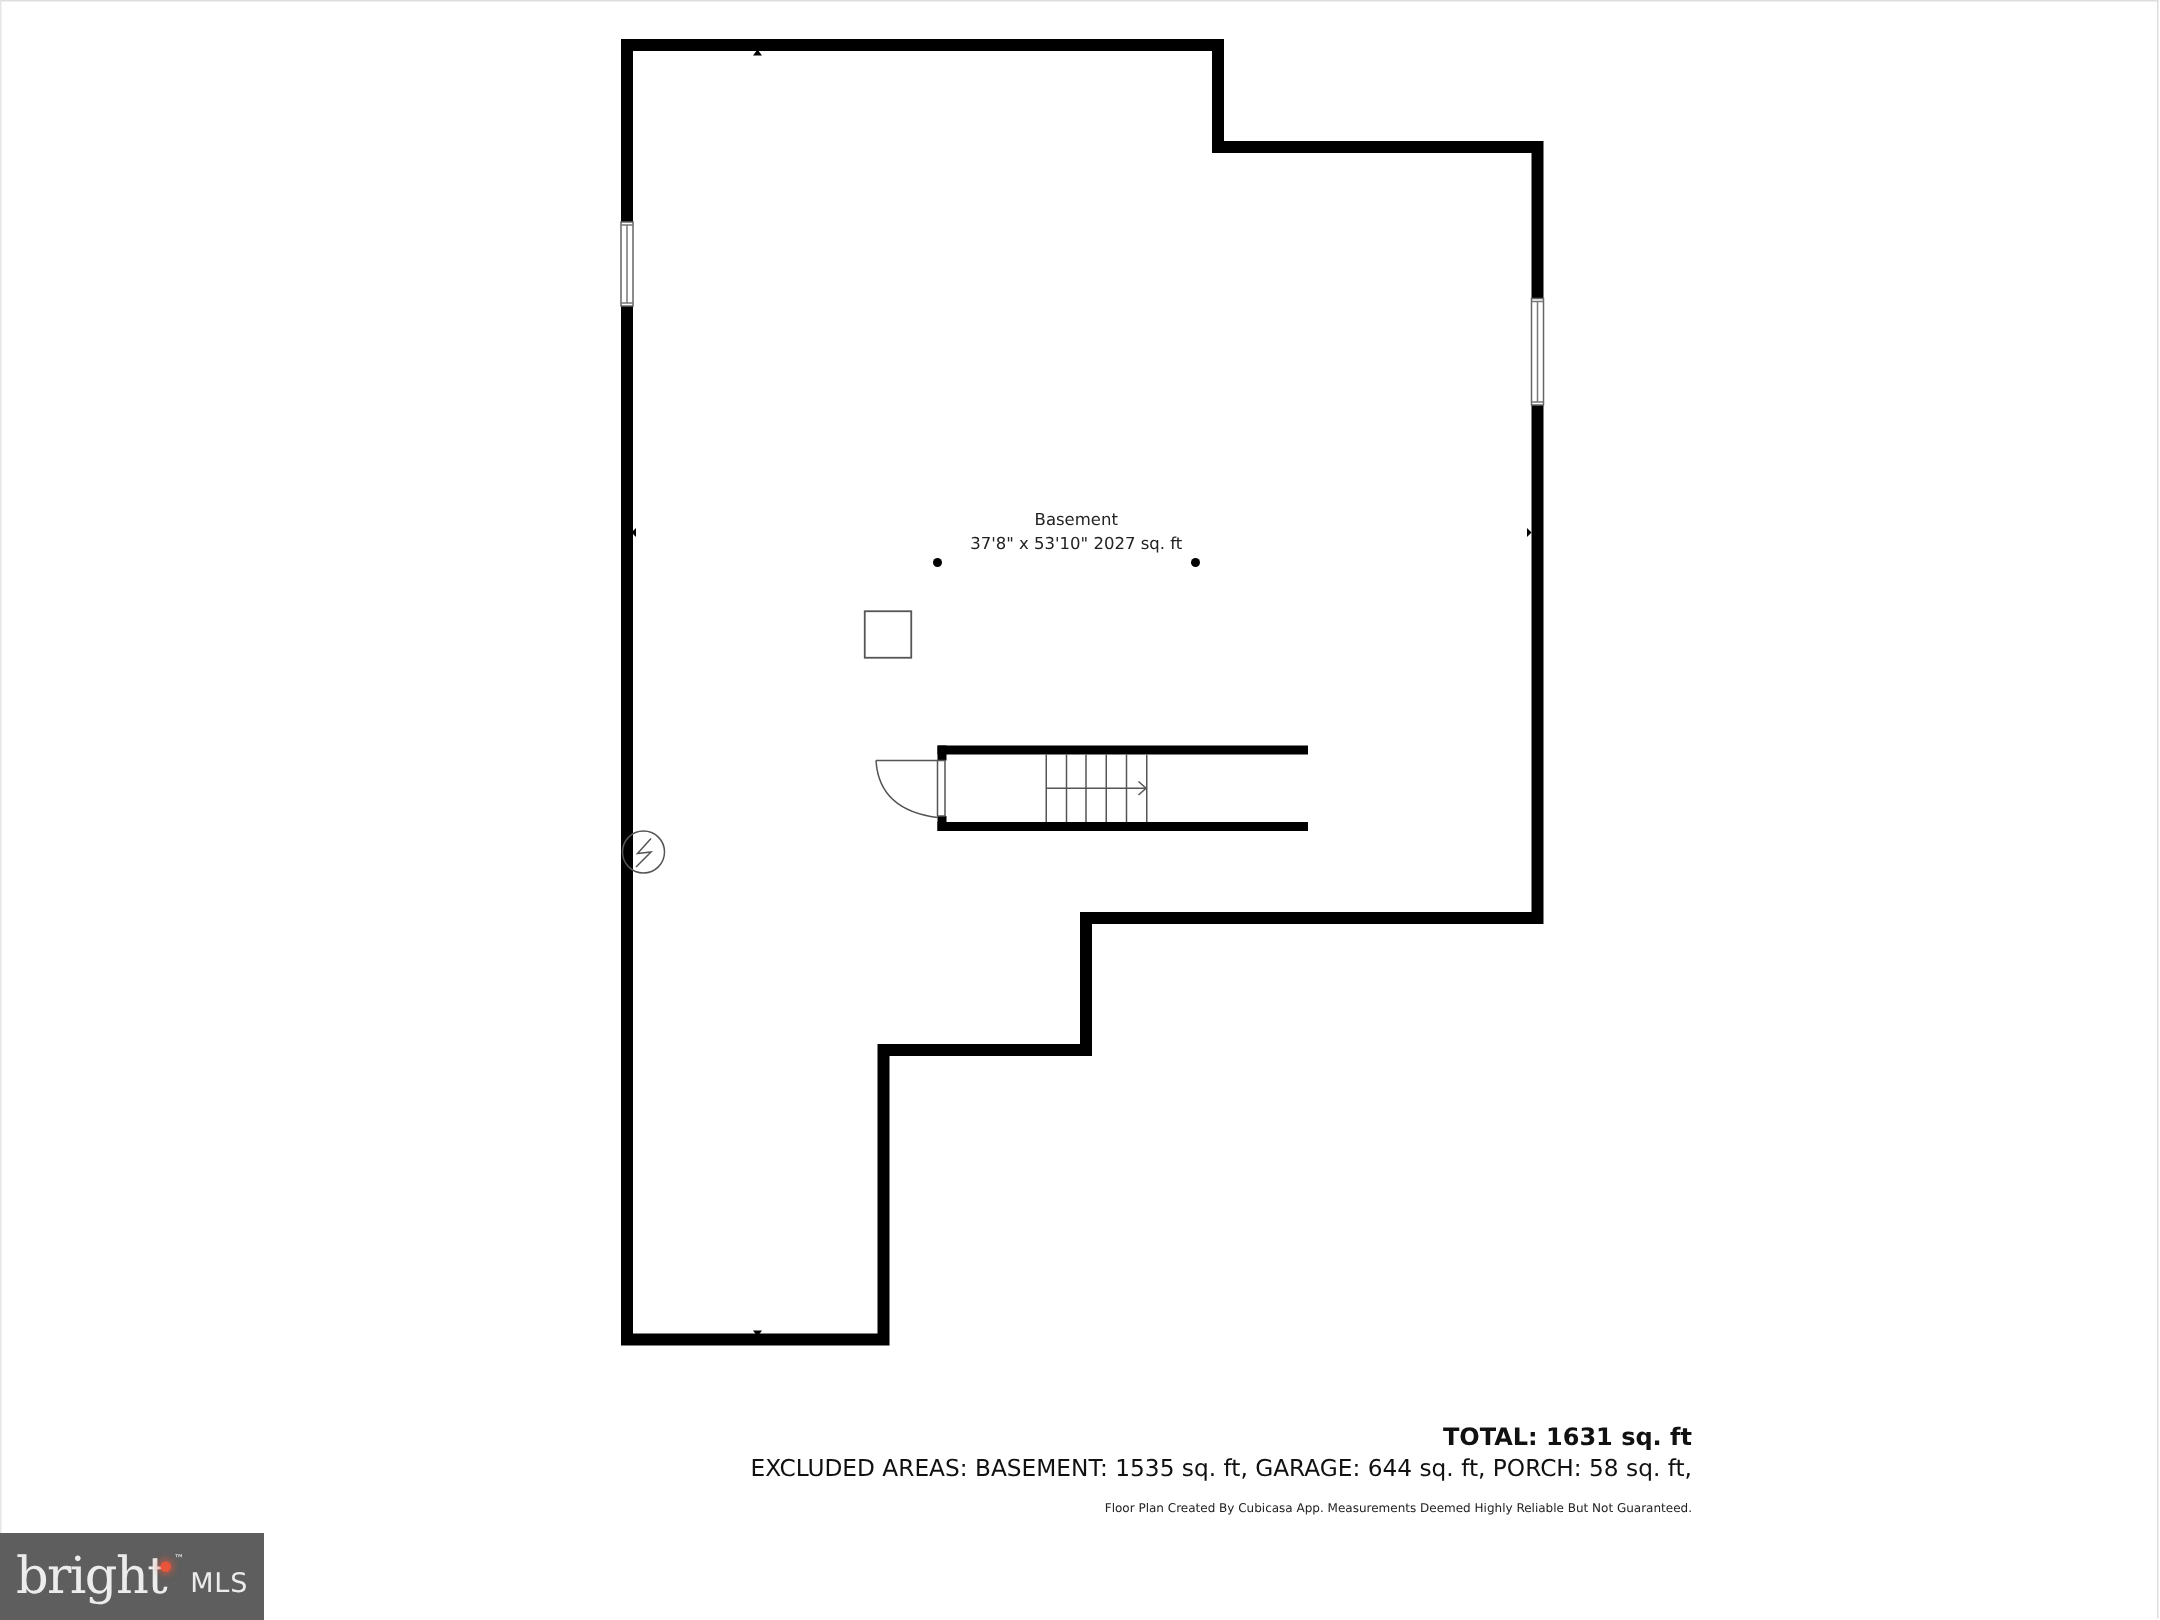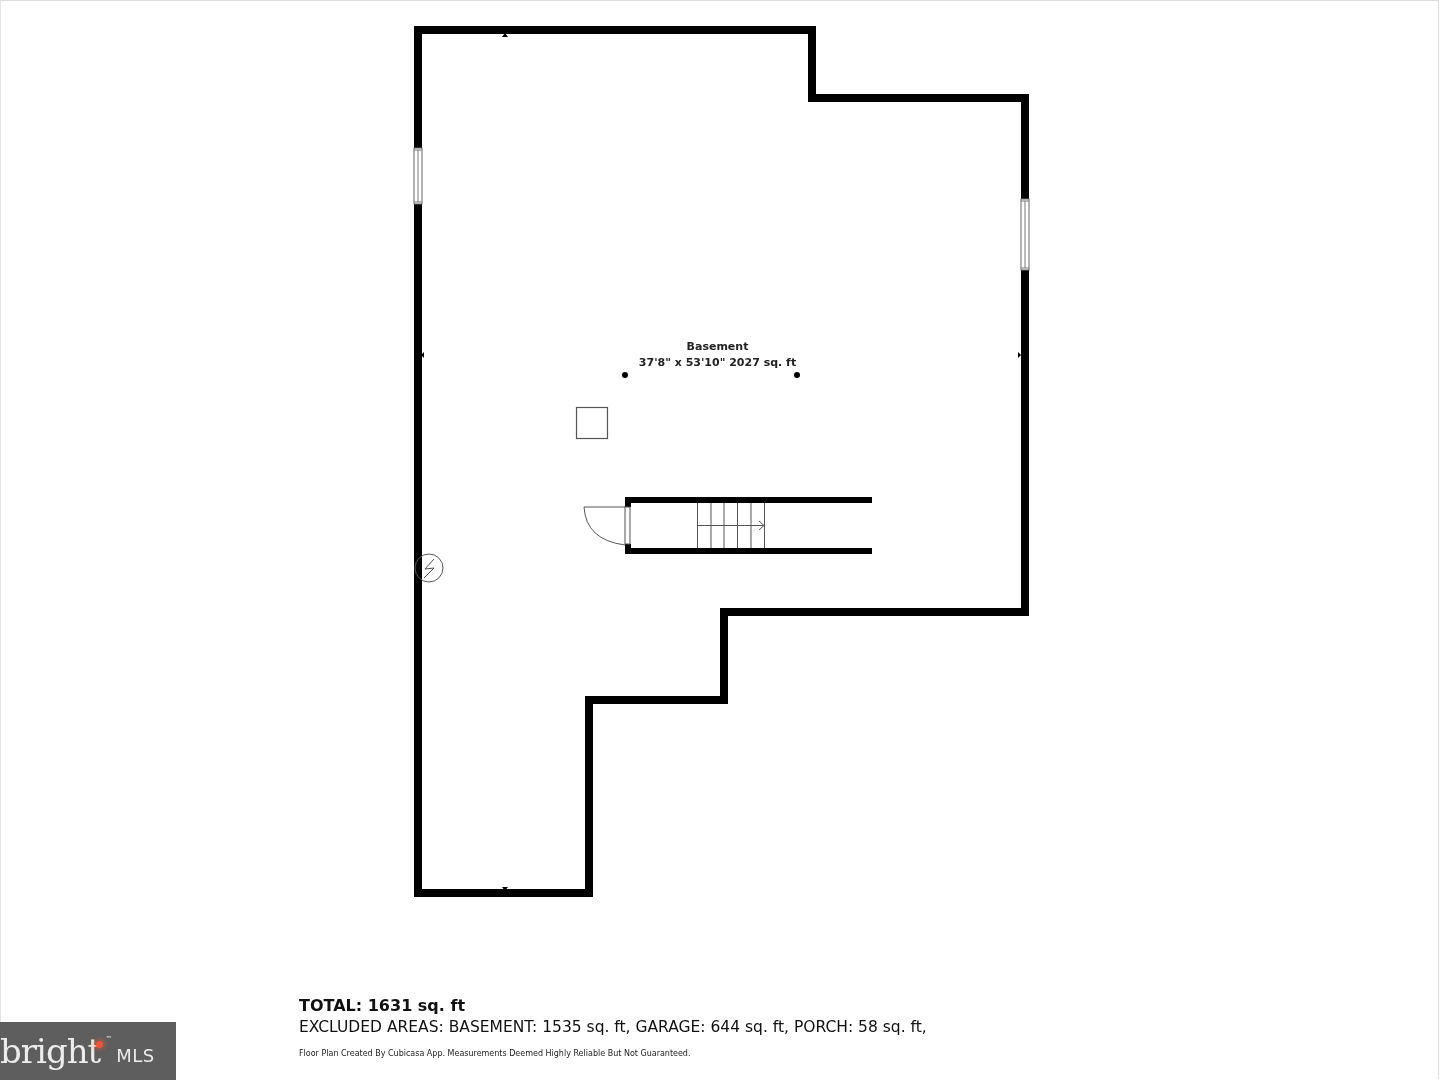--- a/index.html
+++ b/index.html
@@ -32,30 +32,28 @@
     }
     .room-label {
       position: absolute;
       left: 600px;
       top: 339px;
       width: 235px;
       text-align: center;
       font-size: 11px;
       line-height: 16px;
       color: #222222;
-      font-weight: bold;
     }
     .summary {
       position: absolute;
-      left: 299px;
+      left: 288px;
       top: 947px;
       width: 840px;
-      text-align: left;
+      text-align: right;
       color: #111111;
-      margin-top: 48px;
     }
     .summary .total {
       font-weight: bold;
       font-size: 16px;
       line-height: 22px;
     }
     .summary .line {
       font-size: 15.5px;
       line-height: 20.5px;
     }
@@ -67,21 +65,21 @@
     }
     .logo {
       position: absolute;
       left: 0;
       top: 1022px;
       width: 176px;
       height: 58px;
       background: #5e5e5e;
       display: flex;
       align-items: center;
-      justify-content: flex-start;
+      justify-content: center;
       color: #ececec;
     }
     .logo .brand {
       font-family: "DejaVu Serif", serif;
       font-size: 34px;
       letter-spacing: -1px;
       position: relative;
     }
     .logo .brand .tm {
       position: absolute;

